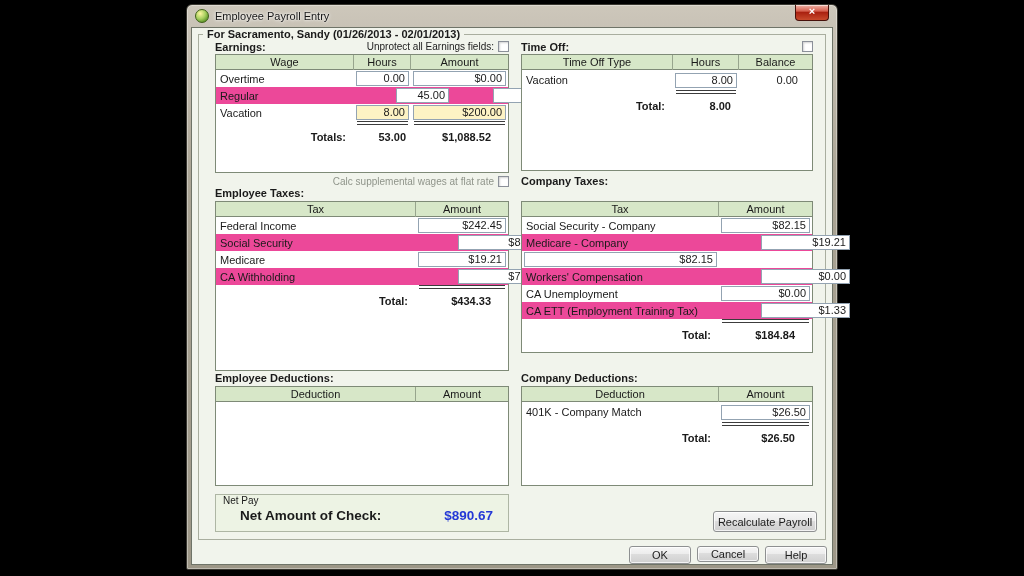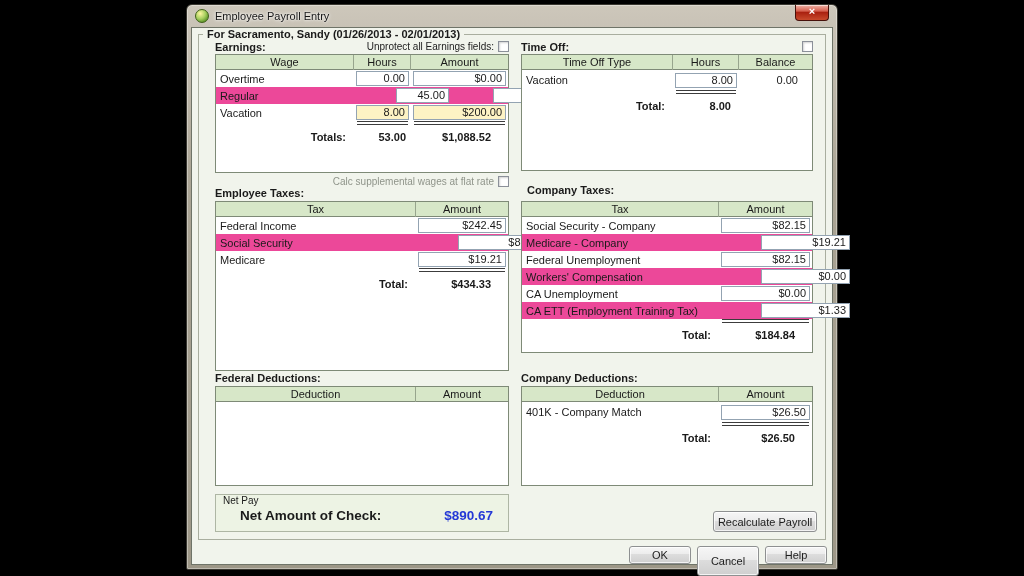--- a/index.html
+++ b/index.html
@@ -183,33 +183,39 @@
         <div>
             <div class="inbox">$82.15</div>
           </div>
       </div>
       <div class="trow taxl-grid">
         <div class="cell-label">Medicare</div>
         <div>
             <div class="inbox">$19.21</div>
           </div>
       </div>
+      <div class="trow alt taxl-grid">
+        <div class="cell-label">CA Withholding</div>
+        <div>
+            <div class="inbox">$77.27</div>
+          </div>
+      </div>
       <div class="rrow taxl-grid">
         <div></div>
         <div>
             <div class="dblrule"></div>
           </div>
       </div>
       <div class="total-row taxl-grid">
         <div class="tr-label">Total:</div>
         <div class="tr-val amt">$434.33</div>
       </div>
     </div>
 
-    <span class="section-label" style="left:23px; top:344px;">Federal Deductions:</span>
+    <span class="section-label" style="left:23px; top:344px;">Employee Deductions:</span>
 
     <div class="tbl" style="left:23px; top:358px; width:294px; height:100px;">
       <div class="thead taxl-grid">
         <div>Deduction</div>
         <div>Amount</div>
       </div>
     </div>
 
     <div class="netpay" style="left:23px; top:466px; width:294px; height:38px;">
       <span class="np-caption">Net Pay</span>
@@ -246,41 +252,40 @@
         <div></div>
       </div>
       <div class="total-row to-grid">
         <div class="tr-label">Total:</div>
         <div class="tr-val" style="padding-right:8px;">8.00</div>
         <div></div>
       </div>
     </div>
 
 
-    <span class="section-label" style="left:329px; top:156px;margin-left:6px;">Company Taxes:</span>
+    <span class="section-label" style="left:329px; top:147px;">Company Taxes:</span>
 
     <div class="tbl" style="left:329px; top:173px; width:292px; height:152px;">
       <div class="thead taxr-grid">
         <div>Tax</div>
         <div>Amount</div>
       </div>
       <div class="trow taxr-grid">
         <div class="cell-label">Social Security - Company</div>
         <div>
             <div class="inbox">$82.15</div>
           </div>
       </div>
       <div class="trow alt taxr-grid">
         <div class="cell-label">Medicare - Company</div>
         <div>
             <div class="inbox">$19.21</div>
           </div>
       </div>
       <div class="trow taxr-grid">
-        <div class="cell-label">Federal Unemployment</div>
         <div>
             <div class="inbox">$82.15</div>
           </div>
       </div>
       <div class="trow alt taxr-grid">
         <div class="cell-label">Workers' Compensation</div>
         <div>
             <div class="inbox">$0.00</div>
           </div>
       </div>
@@ -329,17 +334,17 @@
       </div>
       <div class="total-row taxr-grid">
         <div class="tr-label">Total:</div>
         <div class="tr-val amt">$26.50</div>
       </div>
     </div>
 
     <div class="btn" style="left:521px; top:483px; width:104px; height:21px;">Recalculate Payroll</div>
 
     <div class="btn" style="left:437px; top:518px; width:62px; height:18px;">OK</div>
-    <div class="btn" style="left:505px; top:518px; width:62px; height:30px;">Cancel</div>
+    <div class="btn" style="left:505px; top:518px; width:62px; height:16px;">Cancel</div>
     <div class="btn" style="left:573px; top:518px; width:62px; height:18px;">Help</div>
 
   </div>
 </div>
 
 </body></html>

